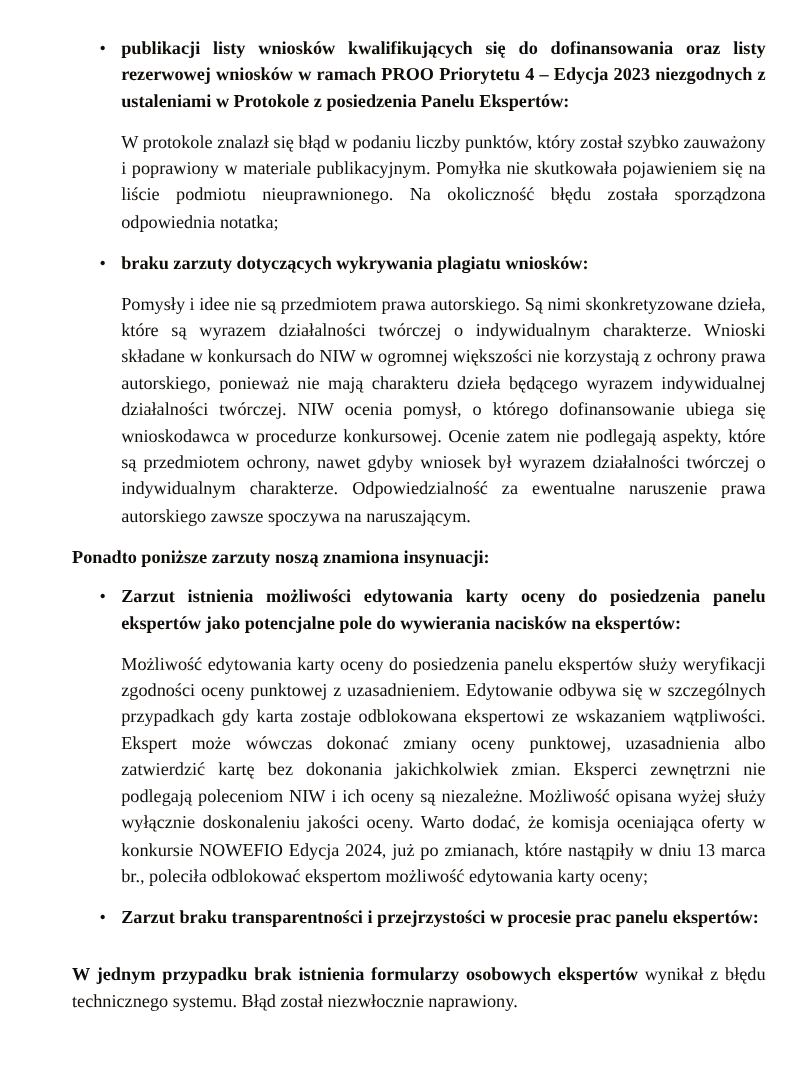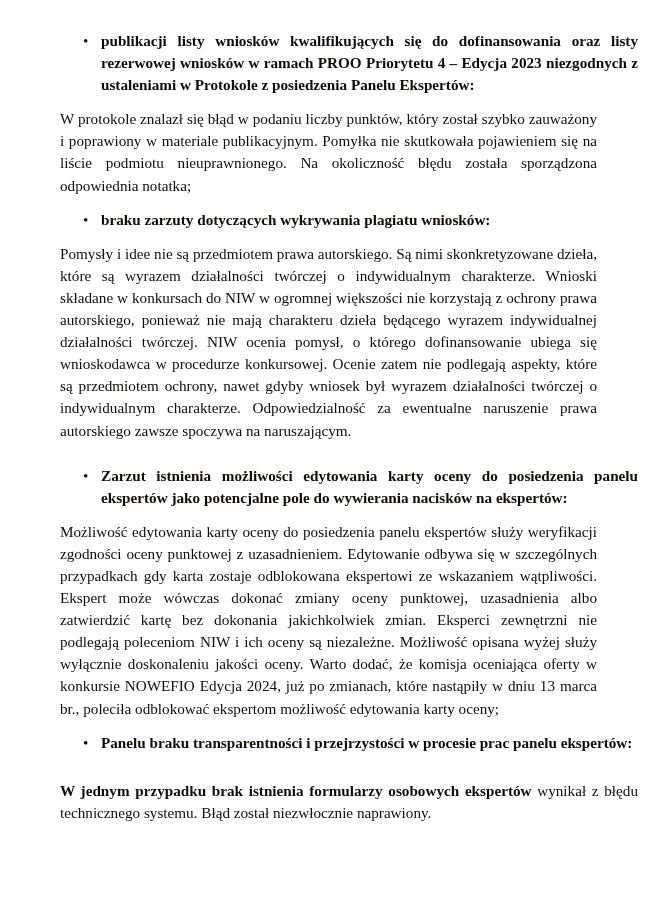--- a/index.html
+++ b/index.html
@@ -38,20 +38,21 @@
   }
 
   
   .para-flush {
     margin: 0 0 0 0;
     padding: 0;
   }
 
   
   .para-indent {
+    margin-left: 41px;
     width: 537px;
   }
 
   
   .bullet-item {
     position: relative;
     margin-left: 41px;
     width: 537px;
     text-align: justify;
     font-size: 15.2px;
@@ -103,37 +104,38 @@
       <span class="bullet-mark">•</span>
       <span class="bullet-text">braku zarzuty dotyczących wykrywania plagiatu wniosków:</span>
     </div>
 
     <div class="gap-md"></div>
 
     <p class="para-indent">Pomysły i idee nie są przedmiotem prawa autorskiego. Są nimi skonkretyzowane dzieła, które są wyrazem działalności twórczej o indywidualnym charakterze. Wnioski składane w konkursach do NIW w ogromnej większości nie korzystają z ochrony prawa autorskiego, ponieważ nie mają charakteru dzieła będącego wyrazem indywidualnej działalności twórczej. NIW ocenia pomysł, o którego dofinansowanie ubiega się wnioskodawca w procedurze konkursowej. Ocenie zatem nie podlegają aspekty, które są przedmiotem ochrony, nawet gdyby wniosek był wyrazem działalności twórczej o indywidualnym charakterze. Odpowiedzialność za ewentualne naruszenie prawa autorskiego zawsze spoczywa na naruszającym.</p>
 
     <div class="gap-md"></div>
 
+    <p class="para-flush" style="font-weight:bold;">Ponadto poniższe zarzuty noszą znamiona insynuacji:</p>
 
     <div class="gap-sm"></div>
 
     <div class="bullet-item">
       <span class="bullet-mark">•</span>
       <span class="bullet-text">Zarzut istnienia możliwości edytowania karty oceny do posiedzenia panelu ekspertów jako potencjalne pole do wywierania nacisków na ekspertów:</span>
     </div>
 
     <div class="gap-md"></div>
 
     <p class="para-indent">Możliwość edytowania karty oceny do posiedzenia panelu ekspertów służy weryfikacji zgodności oceny punktowej z uzasadnieniem. Edytowanie odbywa się w szczególnych przypadkach gdy karta zostaje odblokowana ekspertowi ze wskazaniem wątpliwości. Ekspert może wówczas dokonać zmiany oceny punktowej, uzasadnienia albo zatwierdzić kartę bez dokonania jakichkolwiek zmian. Eksperci zewnętrzni nie podlegają poleceniom NIW i ich oceny są niezależne. Możliwość opisana wyżej służy wyłącznie doskonaleniu jakości oceny. Warto dodać, że komisja oceniająca oferty w konkursie NOWEFIO Edycja 2024, już po zmianach, które nastąpiły w dniu 13 marca br., poleciła odblokować ekspertom możliwość edytowania karty oceny;</p>
 
     <div class="gap-md"></div>
 
     <div class="bullet-item">
       <span class="bullet-mark">•</span>
-      <span class="bullet-text">Panelu braku transparentności i przejrzystości w procesie prac panelu ekspertów:</span>
+      <span class="bullet-text">Zarzut braku transparentności i przejrzystości w procesie prac panelu ekspertów:</span>
     </div>
 
     <div class="gap-md"></div>
 
 
     <div class="gap-lg"></div>
 
     <p class="para-flush"><span style="font-weight: bold;">W jednym przypadku brak istnienia formularzy osobowych ekspertów</span><span> wynikał z błędu technicznego systemu. Błąd został  niezwłocznie naprawiony.</span></p>
 
   </div>

